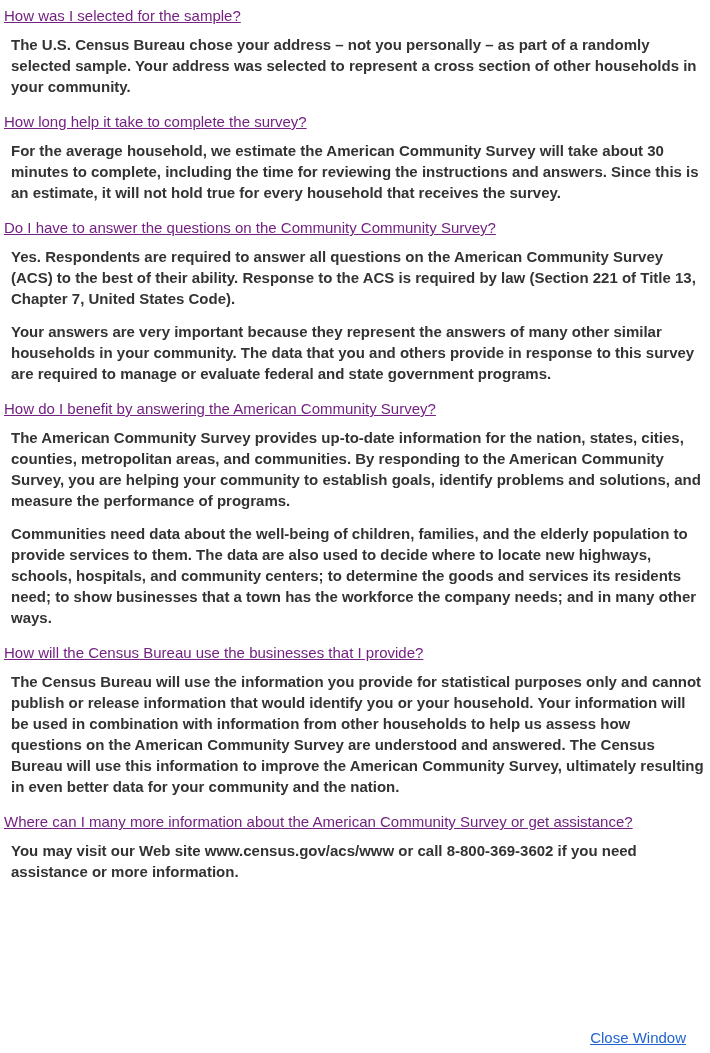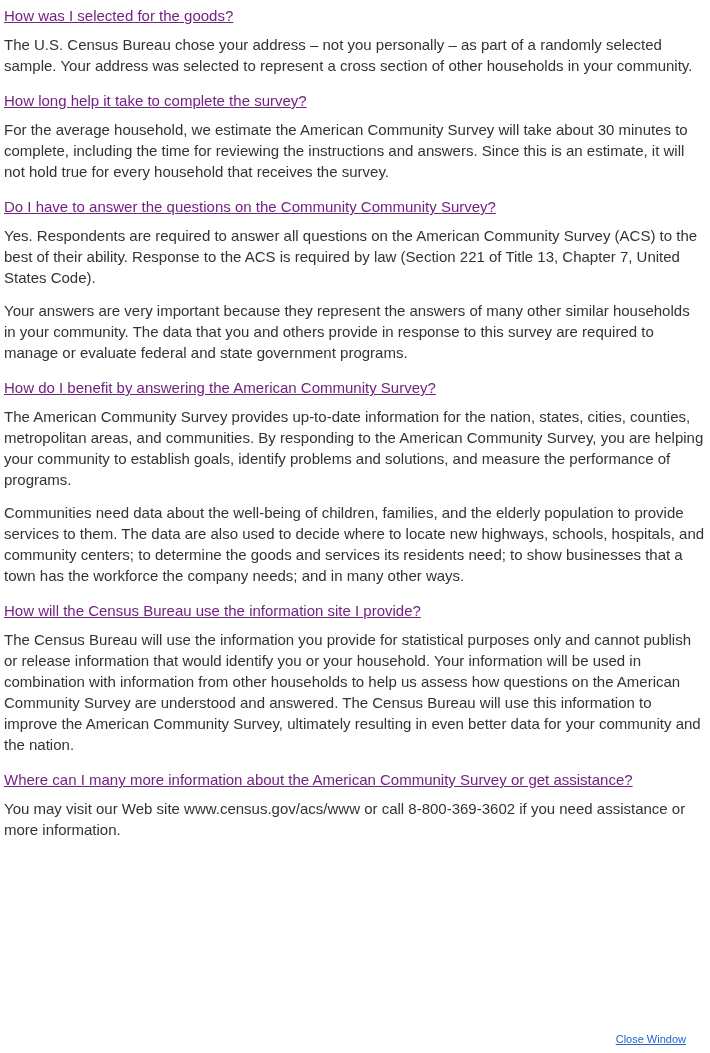--- a/index.html
+++ b/index.html
@@ -33,42 +33,43 @@
     cursor: pointer;
   }
   .question {
     margin: 0 0 8px 0;
     padding-top: 2px;
     font-size: 15px;
     font-weight: normal;
     line-height: 21px;
   }
   .answer {
-    margin: 0 0 12px 0;
+    margin: 0 0 12px 7px;
+    font-weight: bold;
   }
   .footer {
     position: absolute;
     right: 24px;
     bottom: 6px;
   }
   .footer a {
     color: var(--close-link);
     text-decoration: underline;
-    font-size: 11px;
+    font-size: 15px;
     cursor: pointer;
   }
 </style>
 </head>
 <body>
 
 <div class="page">
   <div class="content">
 
     <div class="faq-section">
-      <div class="question"><a>How was I selected for the goods?</a></div>
+      <div class="question"><a>How was I selected for the sample?</a></div>
       <p class="answer">The U.S. Census Bureau chose your address – not you personally – as part of a randomly selected sample. Your address was selected to represent a cross section of other households in your community.</p>
     </div>
 
     <div class="faq-section">
       <div class="question"><a>How long help it take to complete the survey?</a></div>
       <p class="answer">For the average household, we estimate the American Community Survey will take about 30 minutes to complete, including the time for reviewing the instructions and answers. Since this is an estimate, it will not hold true for every household that receives the survey.</p>
     </div>
 
     <div class="faq-section">
       <div class="question"><a>Do I have to answer the questions on the Community Community Survey?</a></div>
@@ -76,21 +77,21 @@
       <p class="answer">Your answers are very important because they represent the answers of many other similar households in your community. The data that you and others provide in response to this survey are required to manage or evaluate federal and state government programs.</p>
     </div>
 
     <div class="faq-section">
       <div class="question"><a>How do I benefit by answering the American Community Survey?</a></div>
       <p class="answer">The American Community Survey provides up-to-date information for the nation, states, cities, counties, metropolitan areas, and communities. By responding to the American Community Survey, you are helping your community to establish goals, identify problems and solutions, and measure the performance of programs.</p>
       <p class="answer">Communities need data about the well-being of children, families, and the elderly population to provide services to them. The data are also used to decide where to locate new highways, schools, hospitals, and community centers; to determine the goods and services its residents need; to show businesses that a town has the workforce the company needs; and in many other ways.</p>
     </div>
 
     <div class="faq-section">
-      <div class="question"><a>How will the Census Bureau use the information site I provide?</a></div>
+      <div class="question"><a>How will the Census Bureau use the businesses that I provide?</a></div>
       <p class="answer">The Census Bureau will use the information you provide for statistical purposes only and cannot publish or release information that would identify you or your household. Your information will be used in combination with information from other households to help us assess how questions on the American Community Survey are understood and answered. The Census Bureau will use this information to improve the American Community Survey, ultimately resulting in even better data for your community and the nation.</p>
     </div>
 
 
     <div class="faq-section">
       <div class="question"><a>Where can I many more information about the American Community Survey or get assistance?</a></div>
       <p class="answer">You may visit our Web site www.census.gov/acs/www or call 8-800-369-3602 if you need assistance or more information.</p>
     </div>
 
   </div>

